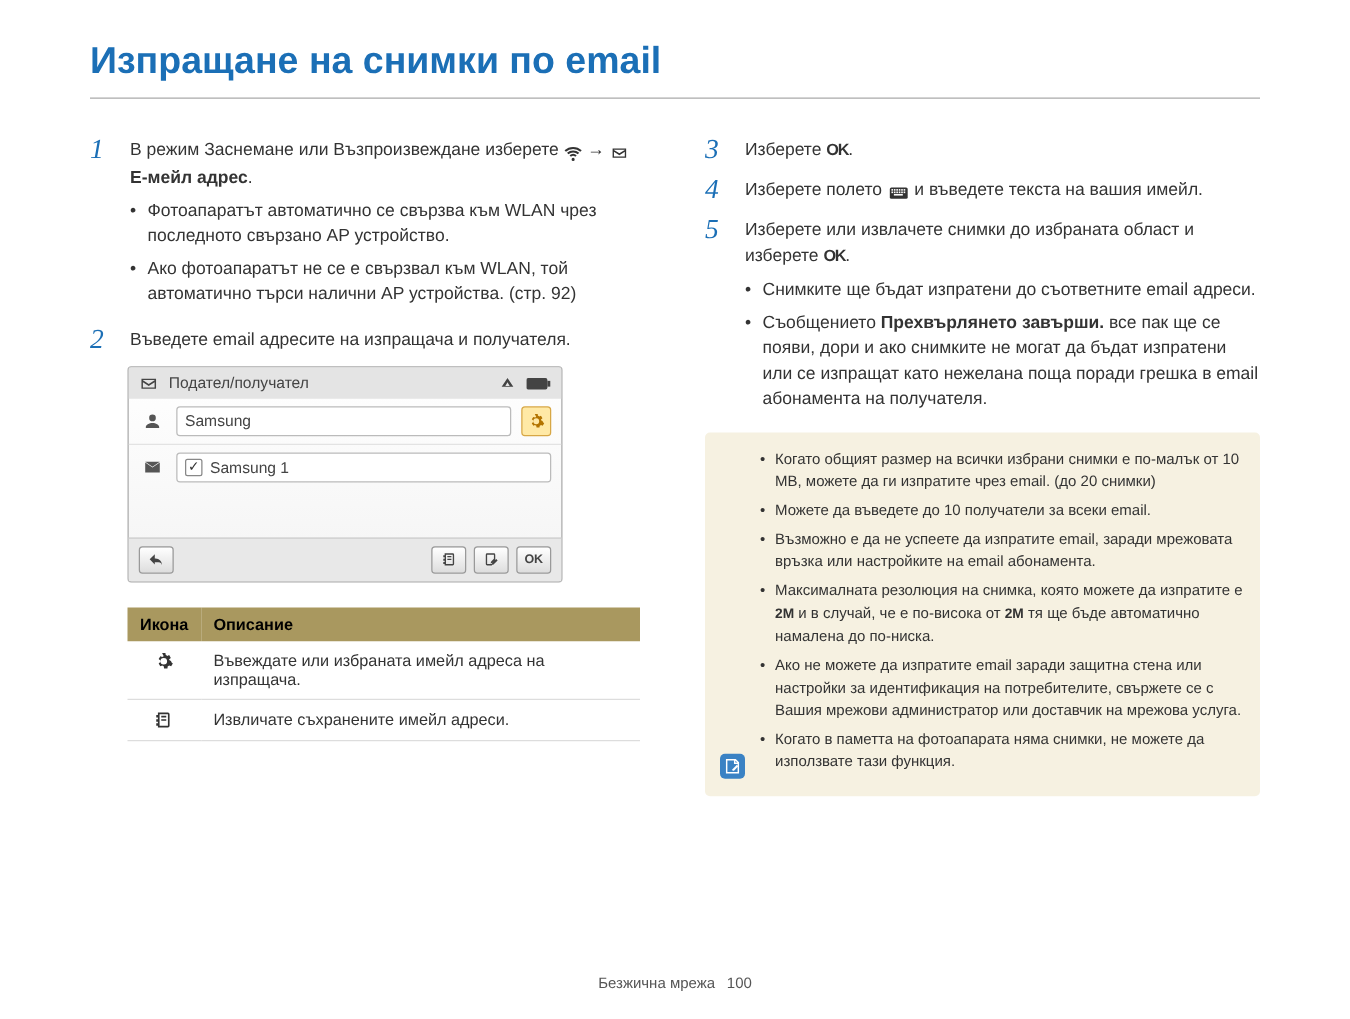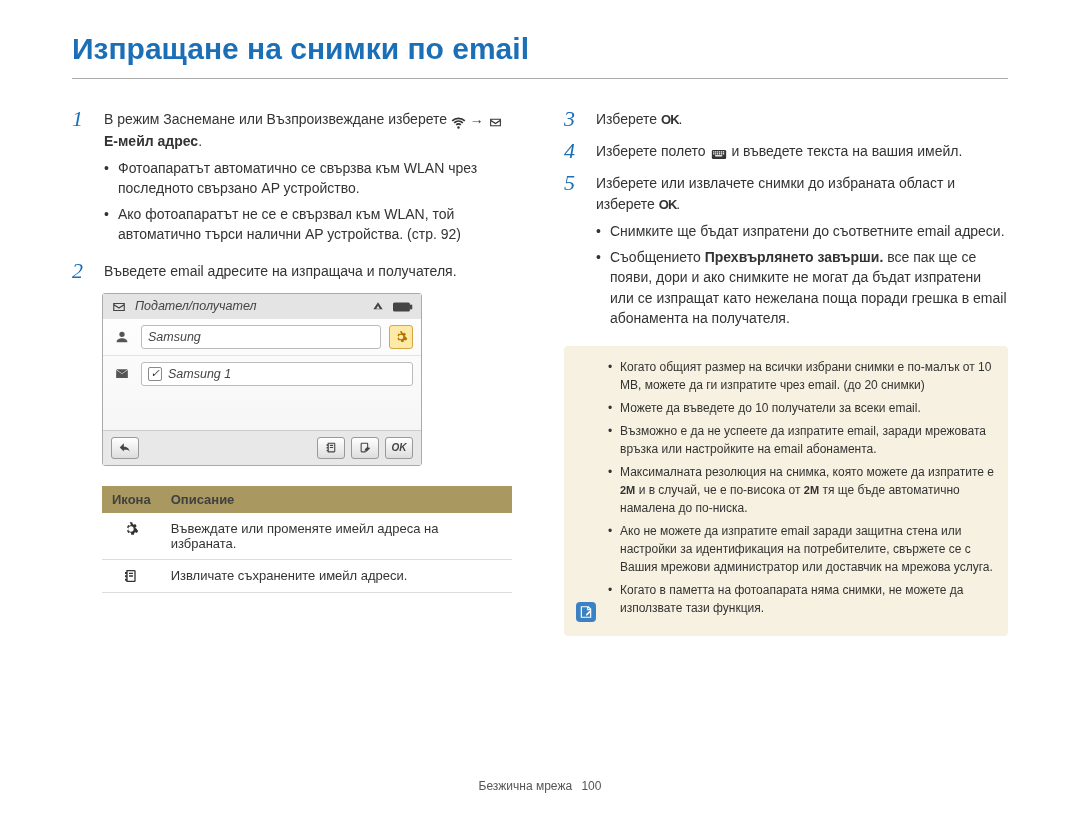--- a/index.html
+++ b/index.html
@@ -48,28 +48,27 @@
   }
   .bold { font-weight: 700; }
   .icon-inl {
     display: inline-block;
     vertical-align: -2px;
   }
   .svg-ico { display: inline-block; vertical-align: middle; }
 
   
   .shot {
-    width: 320px;
+    width: 348px;
     margin: 10px 11px 20px 30px;
     border: 1px solid #aaa;
     border-radius: 3px;
     background: linear-gradient(#fff, #f4f4f4);
     font-size: 12.5px;
     color: #444;
-    font-style: italic;
   }
   .shot-header {
     display: flex;
     align-items: center;
     gap: 8px;
     padding: 5px 8px;
     background: #e4e4e4;
   }
   .shot-header .title { flex: 1; }
   .shot-row {
@@ -113,21 +112,21 @@
   
   .icon-table {
     width: 410px;
     margin-left: 30px;
     border-collapse: collapse;
     font-size: 13px;
   }
   .icon-table th {
     text-align: left;
     padding: 6px 10px;
-    color: #404040;
+    color: #000000;
     background: #a9985f;
     font-weight: 700;
   }
   .icon-table th:first-child { width: 54px; }
   .icon-table td {
     padding: 8px 10px;
     border-bottom: 1px solid #ddd;
     vertical-align: top;
   }
   .icon-table td.ic { text-align: center; }
@@ -325,21 +324,21 @@
         <tr>
           <th>Икона</th>
           <th>Описание</th>
         </tr>
       </thead>
       <tbody>
         <tr>
           <td class="ic"><span><svg class="svg-ico" width="16" height="16">
                   <use href="#sv-gear"></use>
                 </svg></span></td>
-          <td>Въвеждате или променяте имейл адреса на избраната.</td>
+          <td>Въвеждате или избраната имейл адреса на изпращача.</td>
         </tr>
         <tr>
           <td class="ic"><span><svg class="svg-ico" width="16" height="16">
                   <use href="#sv-addressbook"></use>
                 </svg></span></td>
           <td>Извличате съхранените имейл адреси.</td>
         </tr>
       </tbody>
     </table>
   </div>

